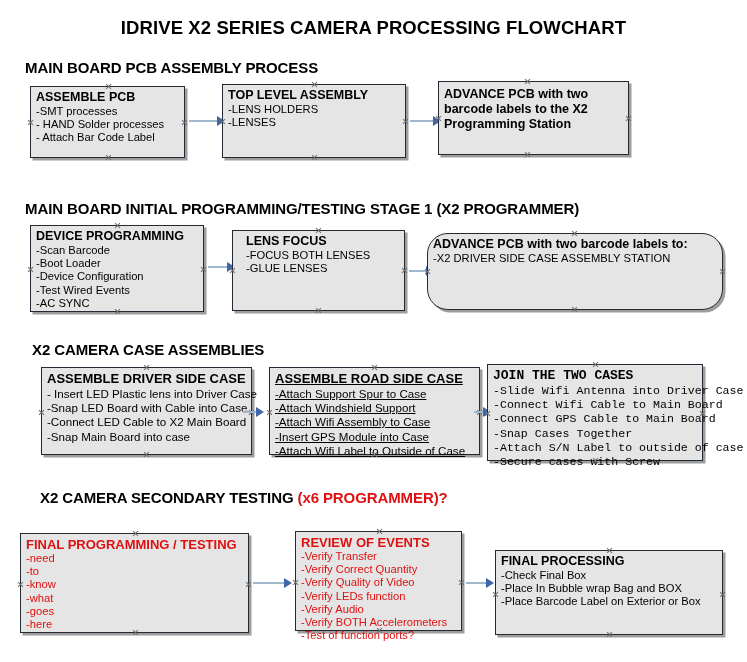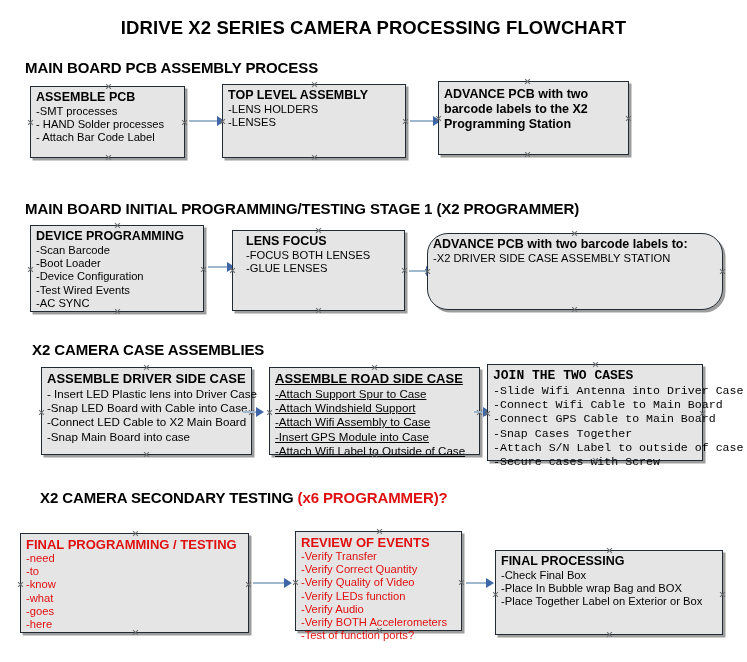--- a/index.html
+++ b/index.html
@@ -281,20 +281,20 @@
   </div>
 
   <div class="conn" style="left:466px; top:582px; width:21px;">
     <span class="head"></span>
   </div>
 
   <div class="box" style="left:495px; top:538px; width:228px; height:85px;margin-top:12px;">
     <div class="bx-title">FINAL PROCESSING</div>
     <div class="bx-line"> -Check Final Box</div>
     <div class="bx-line">-Place In Bubble wrap Bag and BOX</div>
-    <div class="bx-line">-Place Together Label on Exterior or Box</div>
+    <div class="bx-line">-Place Barcode Label on Exterior or Box</div>
     <span class="hx" style="left:110px; top:-4px;"></span>
     <span class="hx" style="left:110px; bottom:-4px;"></span>
     <span class="hx" style="left:-4px; top:40px;"></span>
     <span class="hx" style="right:-4px; top:40px;"></span>
   </div>
 
 </div>
 
 </body></html>

